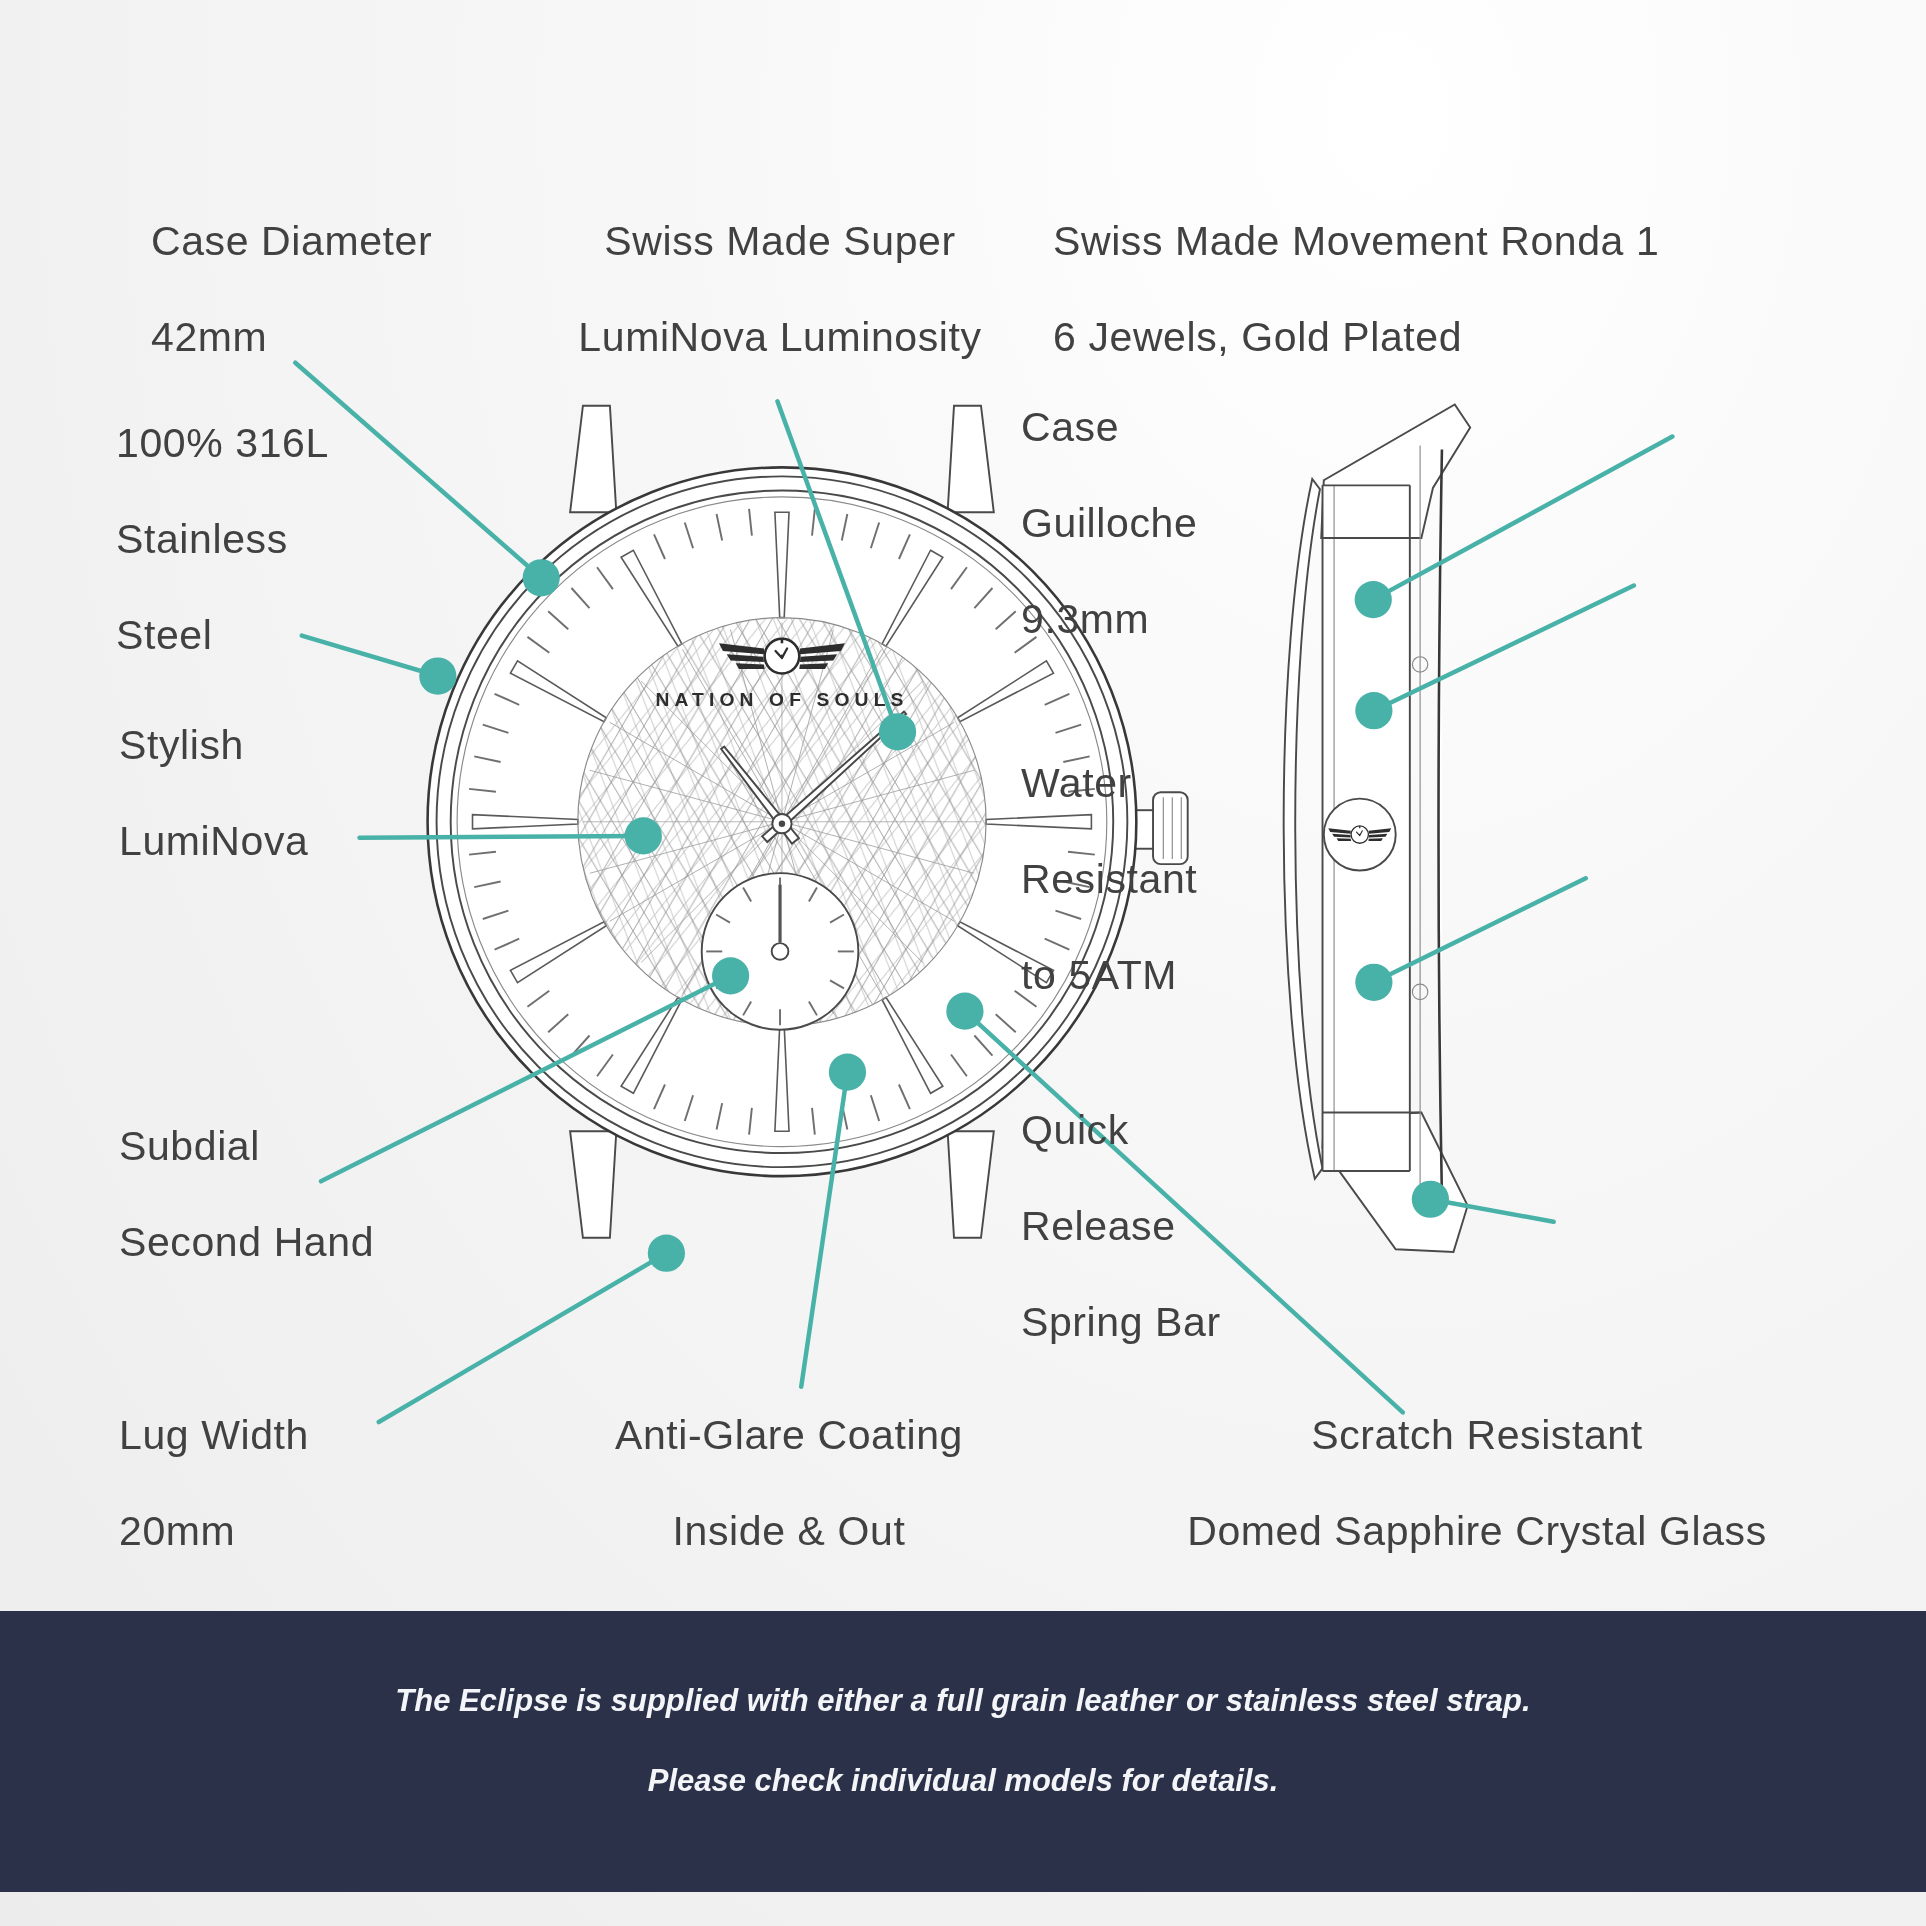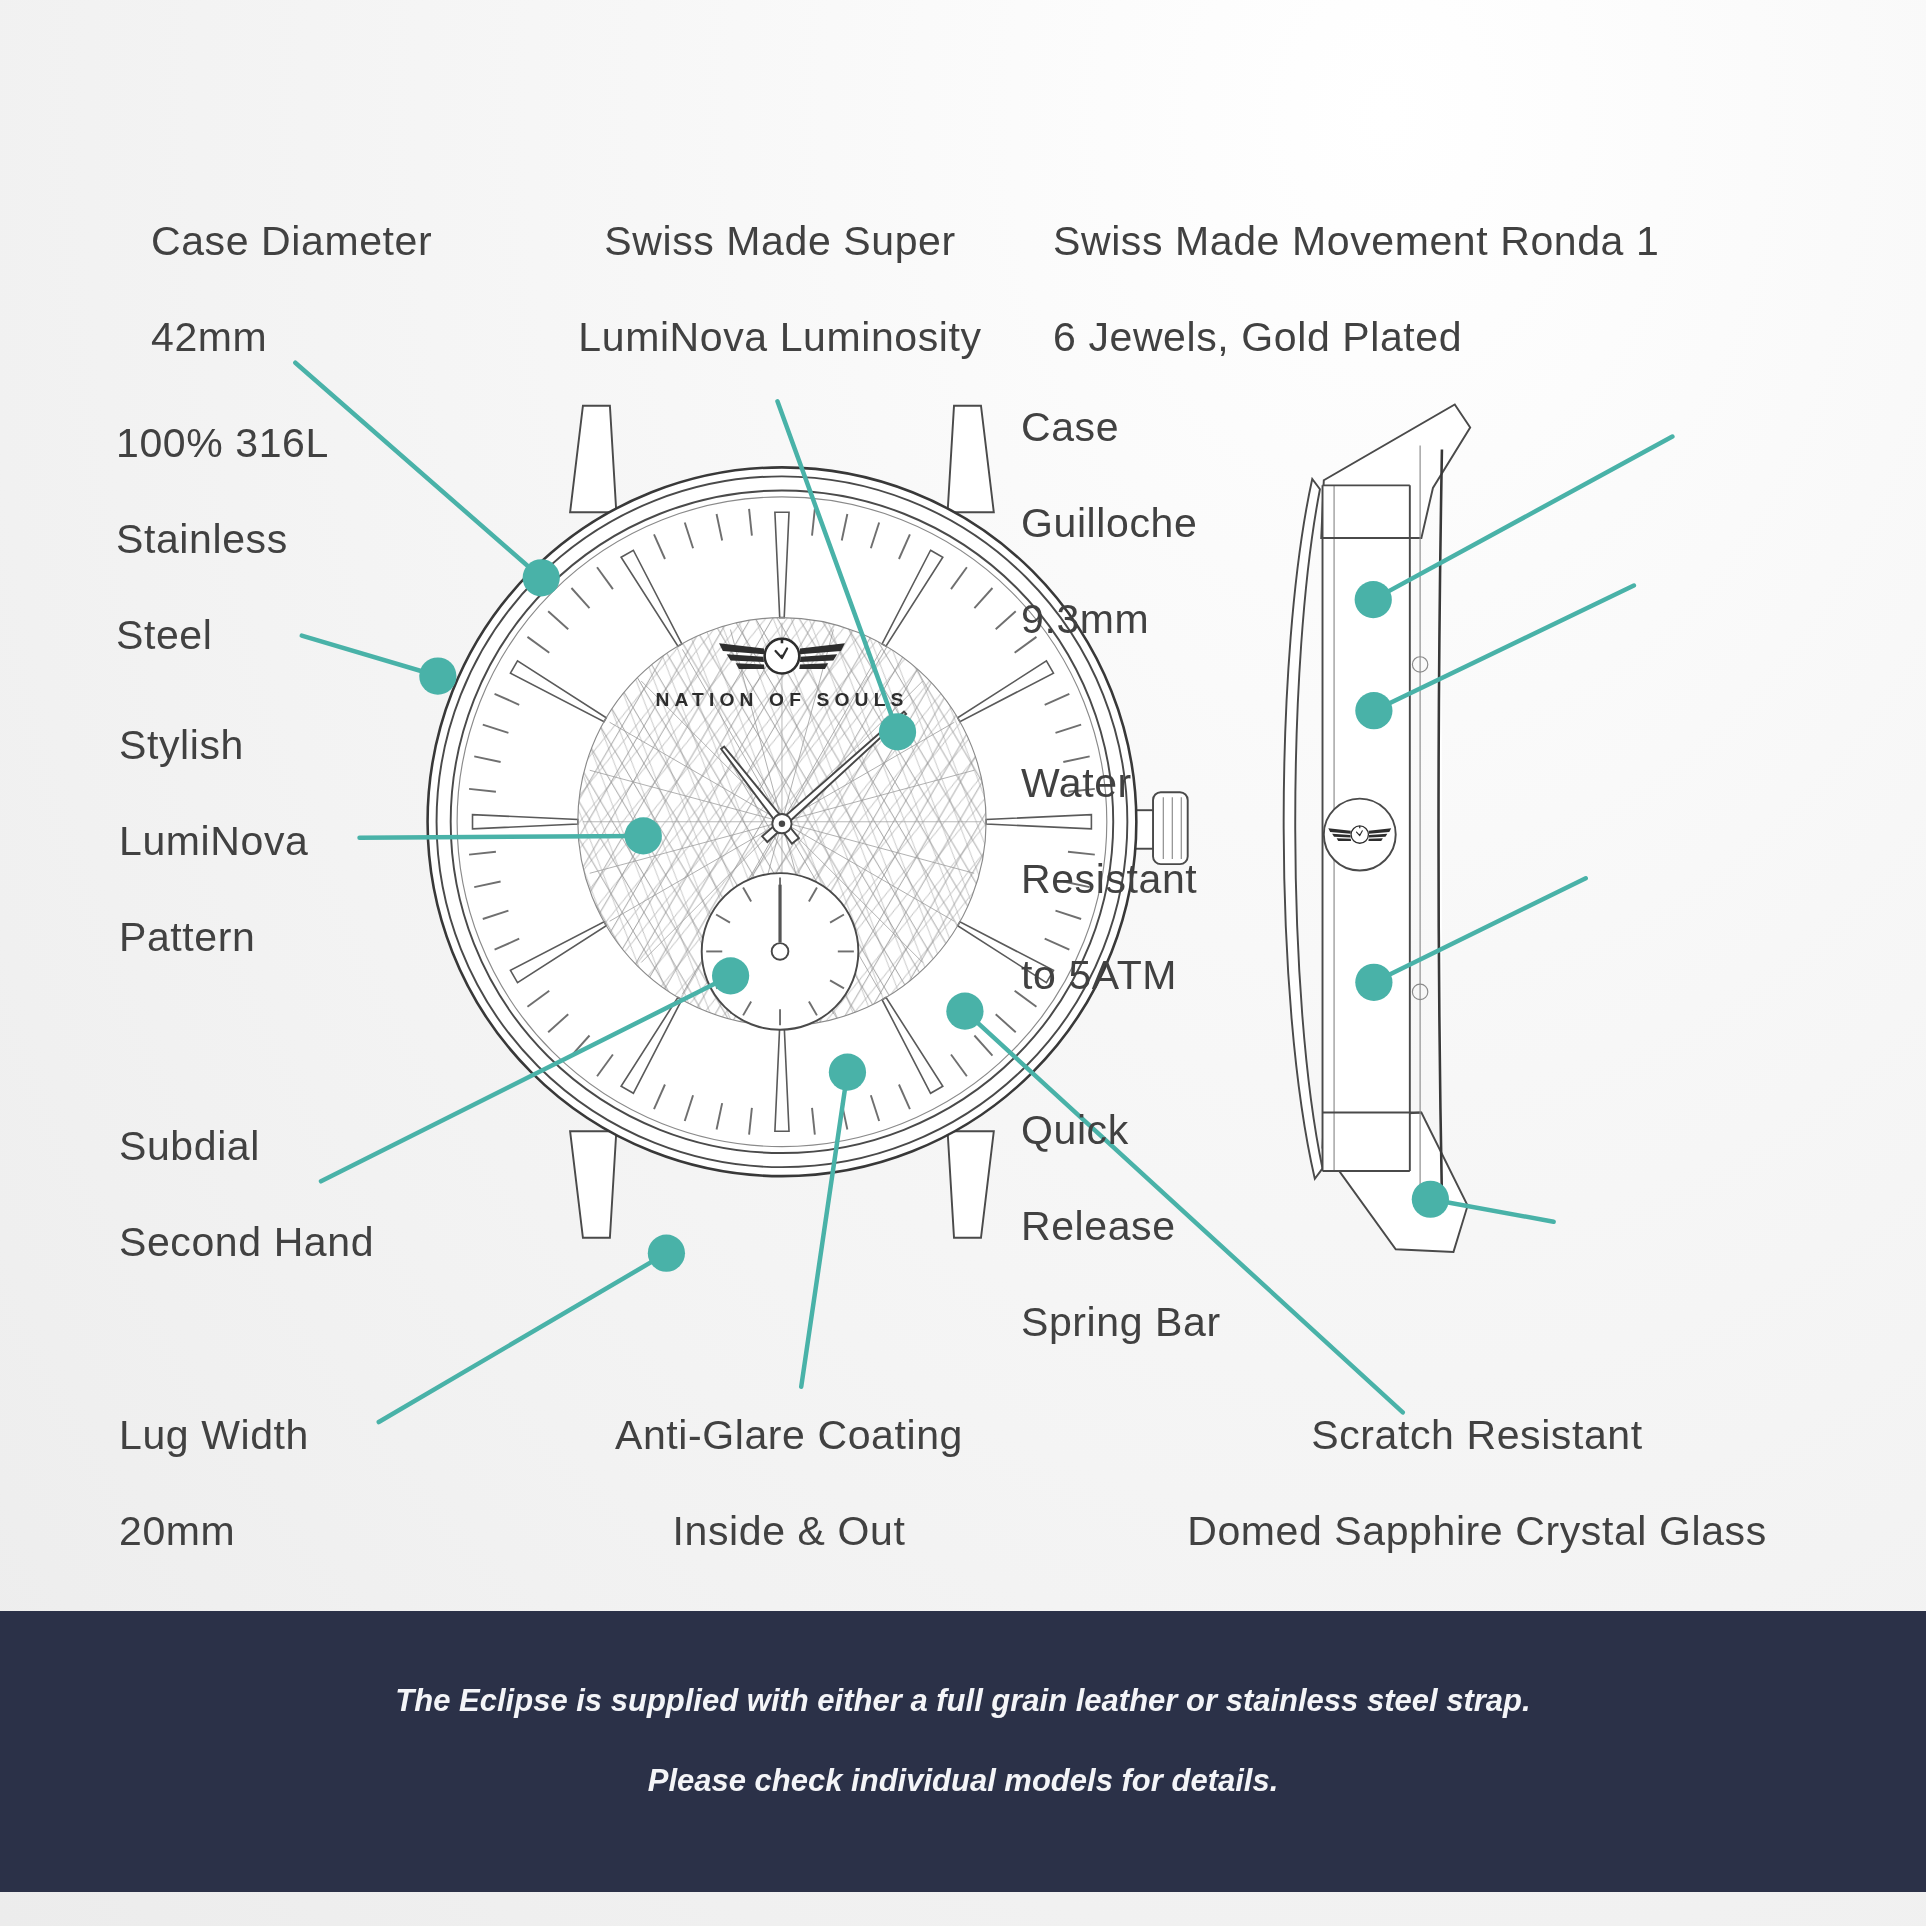--- a/index.html
+++ b/index.html
@@ -259,21 +259,20 @@
 
   <div class="callout al-right" style="left:1021px;top:379px;width:770px;">
     <div>Case</div>
     <div>Guilloche</div>
     <div>9.3mm</div>
   </div>
 
   <div class="callout al-left" style="left:119px;top:697px;">
     <div>Stylish</div>
     <div>LumiNova</div>
-    <div>Pattern</div>
   </div>
 
   <div class="callout al-right" style="left:1021px;top:735px;width:770px;">
     <div>Water</div>
     <div>Resistant</div>
     <div>to 5ATM</div>
   </div>
 
   <div class="callout al-right" style="left:1021px;top:1082px;width:770px;">
     <div>Quick</div>

